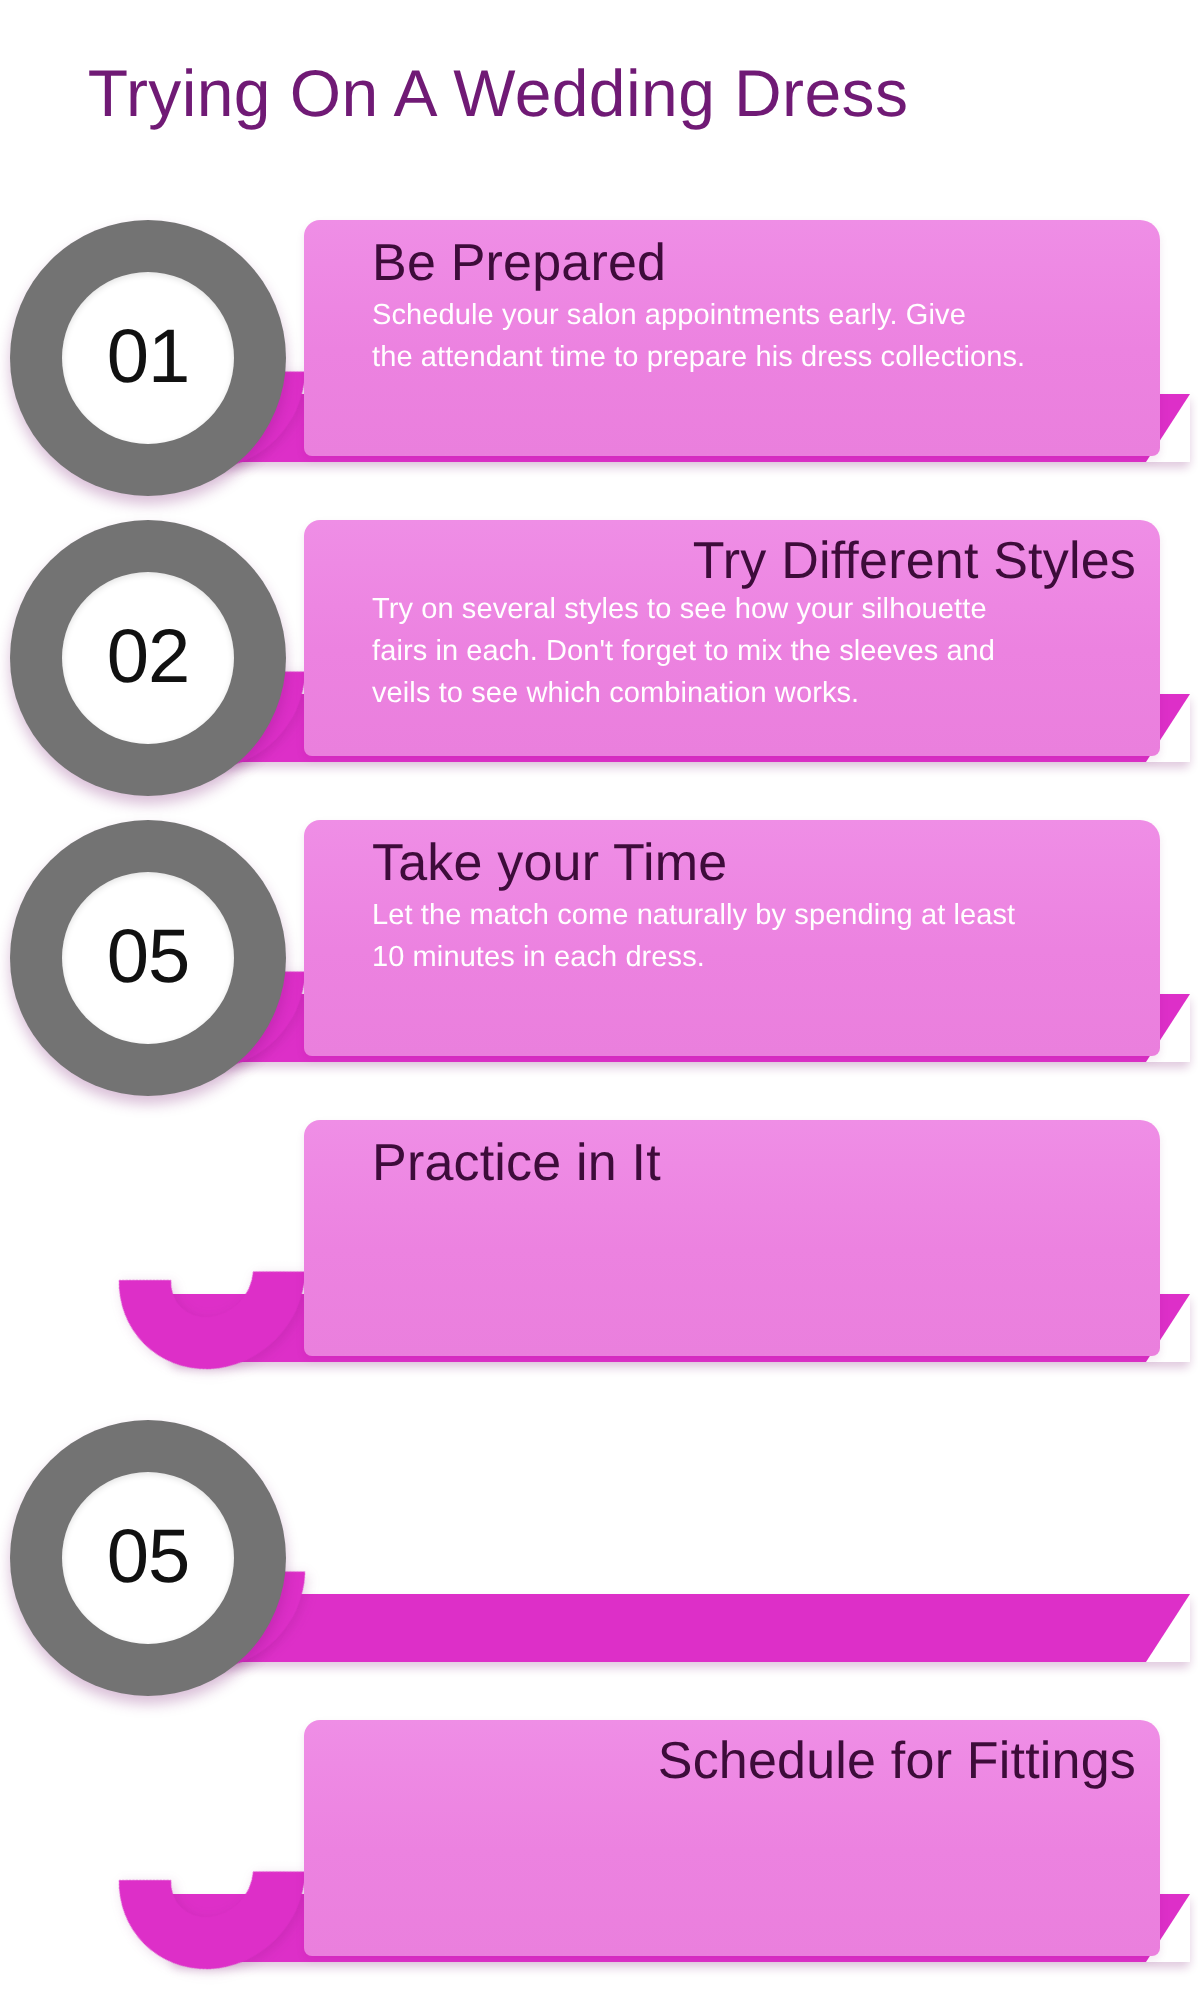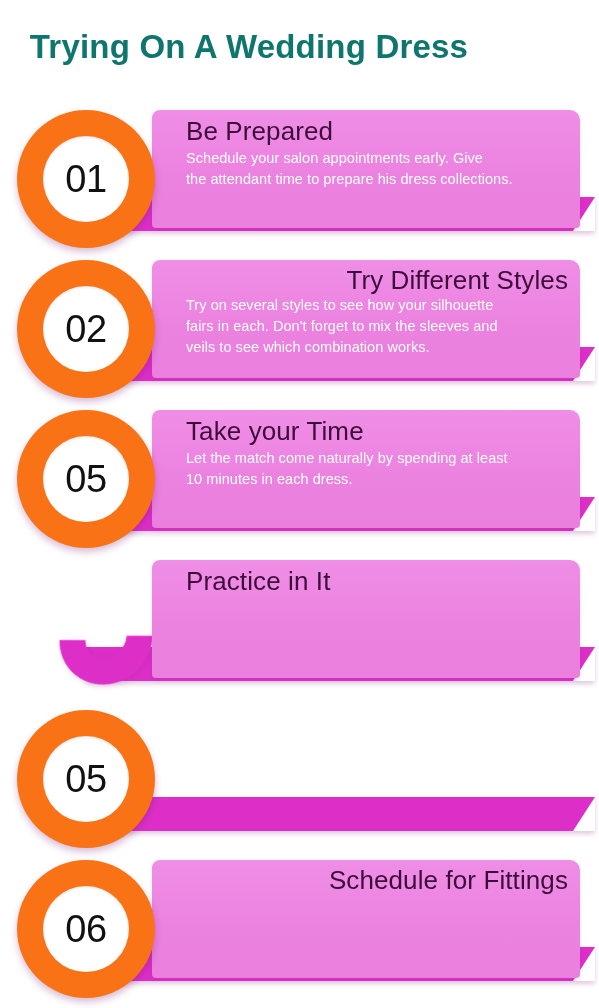--- a/index.html
+++ b/index.html
@@ -18,23 +18,23 @@
   }
 
   
   #page-title {
     position: absolute;
     left: 0;
     top: 28px;
     width: 498px;
     text-align: center;
     font-size: 33px;
-    font-weight: bold;
+    font-weight: normal;
     letter-spacing: 0.2px;
-    color: #0f766e;
+    color: #701a75;
     font-family: "Liberation Sans", sans-serif;
     white-space: nowrap;
   }
 
   
   #steps {
     position: absolute;
     left: 0;
     top: 105px;
     width: 599px;
@@ -124,26 +124,26 @@
     font-size: 14.5px;
     line-height: 21px;
     letter-spacing: 0.05px;
     margin: 2px 0 0 0;
     white-space: pre-line;
   }
 
   
   .circle {
     position: absolute;
-    left: 17px;
+    left: 5px;
     top: 5px;
     width: 138px;
     height: 138px;
     border-radius: 50%;
-    background: #f97316;
+    background: #737373;
     box-shadow: 0 4px 7px rgba(120, 20, 110, 0.28);
     z-index: 5;
   }
   .circle-inner {
     position: absolute;
     left: 26px;
     top: 26px;
     width: 86px;
     height: 86px;
     border-radius: 50%;
@@ -236,20 +236,15 @@
       </div>
     </div>
   </div>
 
   <div class="step lines-3">
     <div class="ribbon"></div>
     <div class="ribbon-curve"></div>
     <div class="panel">
       <div class="panel-heading">Schedule for Fittings</div>
     </div>
-    <div class="circle">
-      <div class="circle-inner">
-        <span class="circle-number">06</span>
-      </div>
-    </div>
   </div>
 
 </div>
 
 </body></html>

